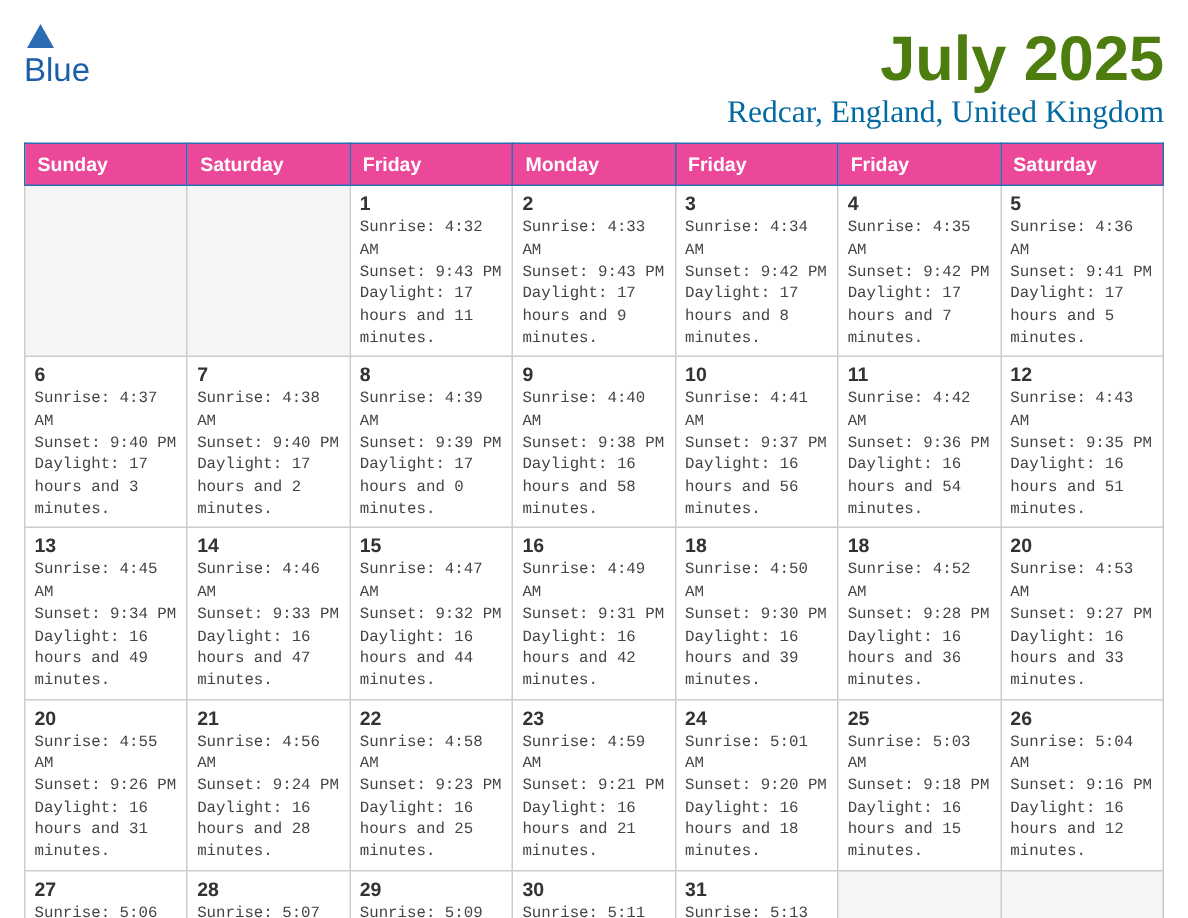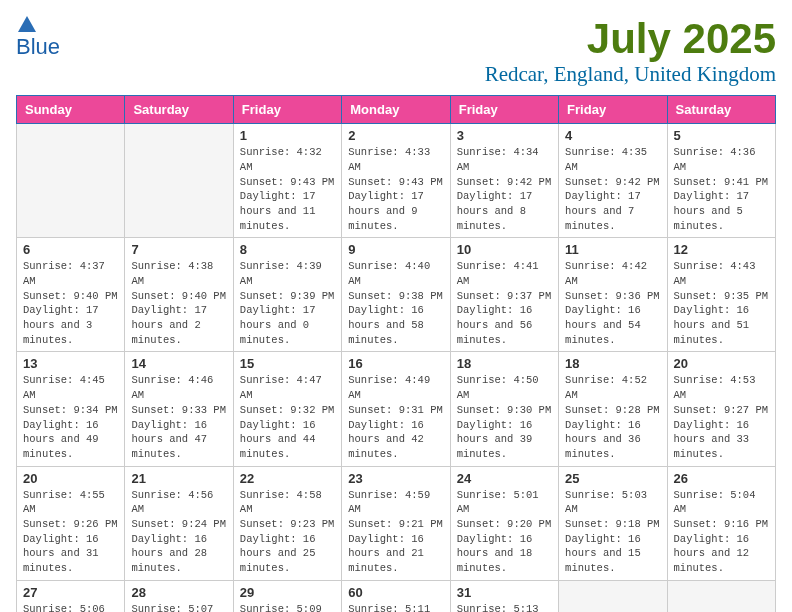--- a/index.html
+++ b/index.html
@@ -247,21 +247,21 @@
         </td>
         <td>
           <span class="day-number">28</span>
           <div class="day-info">Sunrise: 5:07 AM<br>Sunset: 9:13 PM<br>Daylight: 16 hours and 5 minutes.</div>
         </td>
         <td>
           <span class="day-number">29</span>
           <div class="day-info">Sunrise: 5:09 AM<br>Sunset: 9:11 PM<br>Daylight: 16 hours and 2 minutes.</div>
         </td>
         <td>
-          <span class="day-number">60</span>
+          <span class="day-number">30</span>
           <div class="day-info">Sunrise: 5:11 AM<br>Sunset: 9:10 PM<br>Daylight: 15 hours and 58 minutes.</div>
         </td>
         <td>
           <span class="day-number">31</span>
           <div class="day-info">Sunrise: 5:13 AM<br>Sunset: 9:08 PM<br>Daylight: 15 hours and 55 minutes.</div>
         </td>
         <td class="empty"></td>
         <td class="empty"></td>
       </tr>
     </tbody>

